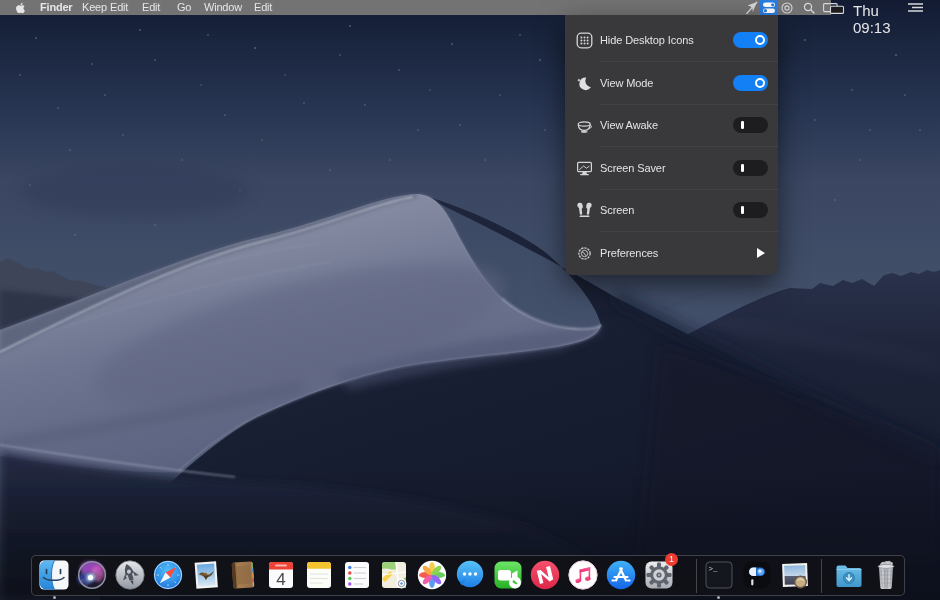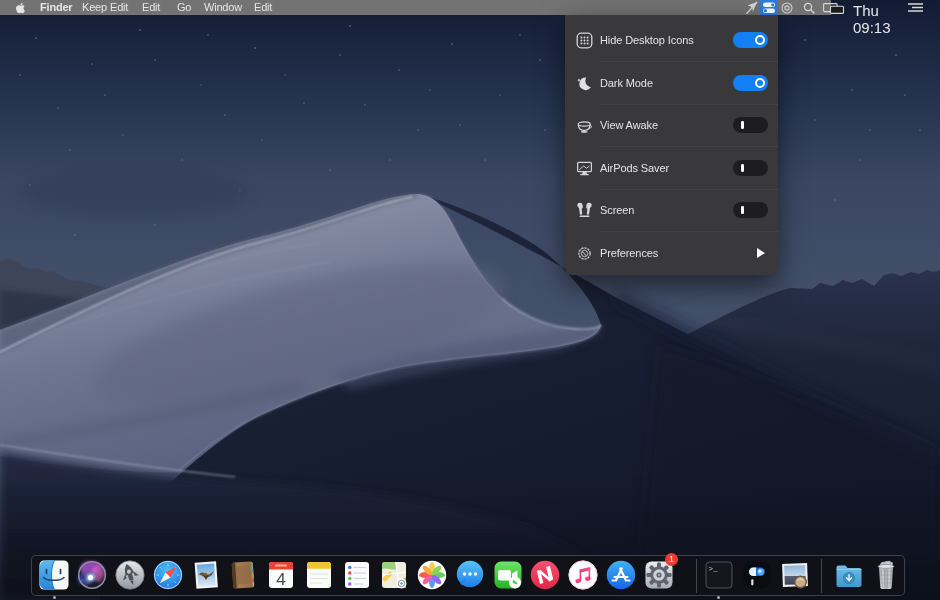--- a/index.html
+++ b/index.html
@@ -239,21 +239,21 @@
     <span class="abs" style="left:35px;top:19px">Hide Desktop Icons</span>
     <div class="abs" style="left:168px;top:17px;width:35px;height:16px;border-radius:8px;background:#1380f6;">
       <div class="abs" style="left:21.5px;top:3px;width:10px;height:10px;border-radius:50%;border:2.6px solid #fff;"></div>
     </div>
 
     <svg class="abs" style="left:11px;top:60px" width="17" height="17" viewBox="0 0 17 17">
       <path d="M8.2,2.6 A6.2,6.2 0 1,0 15.6,10 A6.2,6.2 0 0,1 8.2,2.6 Z" fill="#e0e0e2" transform="rotate(18 9 9)"></path>
       <path d="M3,3.4 l0.55,1.2 1.2,0.55 -1.2,0.55 -0.55,1.2 -0.55,-1.2 -1.2,-0.55 1.2,-0.55 Z" fill="#e0e0e2"></path>
       <path d="M5.4,8.8 l0.45,1 1,0.45 -1,0.45 -0.45,1 -0.45,-1 -1,-0.45 1,-0.45 Z" fill="#e0e0e2"></path>
     </svg>
-    <span class="abs" style="left:35px;top:62px">Dark Mode</span>
+    <span class="abs" style="left:35px;top:62px">View Mode</span>
     <div class="abs" style="left:168px;top:60px;width:35px;height:16px;border-radius:8px;background:#1380f6;">
       <div class="abs" style="left:21.5px;top:3px;width:10px;height:10px;border-radius:50%;border:2.6px solid #fff;"></div>
     </div>
 
     <svg class="abs" style="left:11px;top:103px" width="17" height="17" viewBox="0 0 17 17">
       <ellipse cx="8.2" cy="6" rx="6" ry="2.1" fill="none" stroke="#d6d6d8" stroke-width="1.2"></ellipse>
       <path d="M2.2,6.6 C2.6,10.3 4.9,12.4 8.2,12.4 C11.5,12.4 13.8,10.3 14.2,6.6" fill="none" stroke="#d6d6d8" stroke-width="1.2"></path>
       <ellipse cx="8.2" cy="13.9" rx="3.4" ry="0.8" fill="#d6d6d8"></ellipse>
       <path d="M14.4,7.2 c1.4,0.2 1.6,2.4 -0.9,3.4" fill="none" stroke="#d6d6d8" stroke-width="1"></path>
     </svg>
@@ -261,21 +261,21 @@
     <div class="abs" style="left:168px;top:102px;width:35px;height:16px;border-radius:8px;background:#1d1d1f;">
       <div class="abs" style="left:8.2px;top:3.6px;width:2.6px;height:8.8px;border-radius:1.3px;background:#fff;"></div>
     </div>
 
     <svg class="abs" style="left:11px;top:145px" width="17" height="17" viewBox="0 0 17 17">
       <rect x="1.6" y="2.4" width="13.8" height="9.2" rx="1" fill="none" stroke="#d6d6d8" stroke-width="1.2"></rect>
       <path d="M3.2,9.8 L7.6,6 L10.4,8.2 L13.4,6.2" fill="none" stroke="#d6d6d8" stroke-width="0.9"></path>
       <path d="M6,14.3 l0.8,-2.7 h3.4 l0.8,2.7 Z" fill="#d6d6d8"></path>
       <path d="M4.6,14.6 h7.8" stroke="#d6d6d8" stroke-width="1.1" stroke-linecap="round"></path>
     </svg>
-    <span class="abs" style="left:35px;top:147px">AirPods Saver</span>
+    <span class="abs" style="left:35px;top:147px">Screen Saver</span>
     <div class="abs" style="left:168px;top:145px;width:35px;height:16px;border-radius:8px;background:#1d1d1f;">
       <div class="abs" style="left:8.2px;top:3.6px;width:2.6px;height:8.8px;border-radius:1.3px;background:#fff;"></div>
     </div>
 
     <svg class="abs" style="left:11px;top:187px" width="17" height="17" viewBox="0 0 17 17">
       <g fill="#d6d6d8">
         <path d="M2.2,3.2 a2.6,2.6 0 0 1 5.2,0 l-0.1,2.2 a1.6,1.6 0 0 1 -1.4,1.4 l-0.3,4.6 a1.2,1.2 0 0 1 -2.4,0 l0.2,-5.8 a2.6,2.6 0 0 1 -1.2,-2.4 Z" transform="rotate(-10 5 8)"></path>
         <path d="M9.6,3.2 a2.6,2.6 0 0 1 5.2,0 a2.6,2.6 0 0 1 -1.2,2.4 l0.2,5.8 a1.2,1.2 0 0 1 -2.4,0 l-0.3,-4.6 a1.6,1.6 0 0 1 -1.4,-1.4 Z" transform="rotate(10 12 8)"></path>
       </g>
       <path d="M4.2,14.2 h8.6" stroke="#d6d6d8" stroke-width="1.5" stroke-linecap="round"></path>

